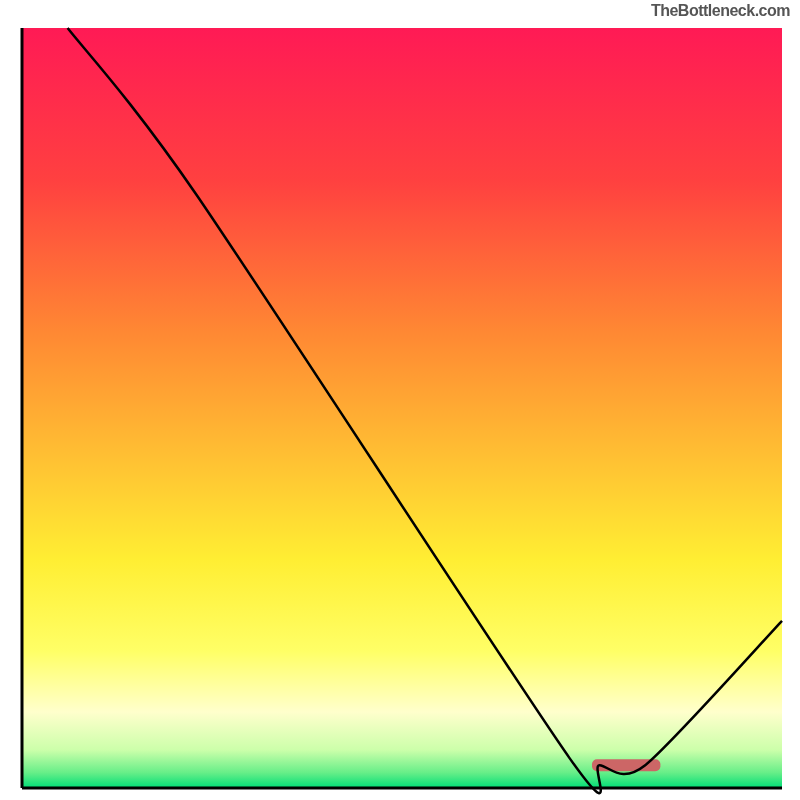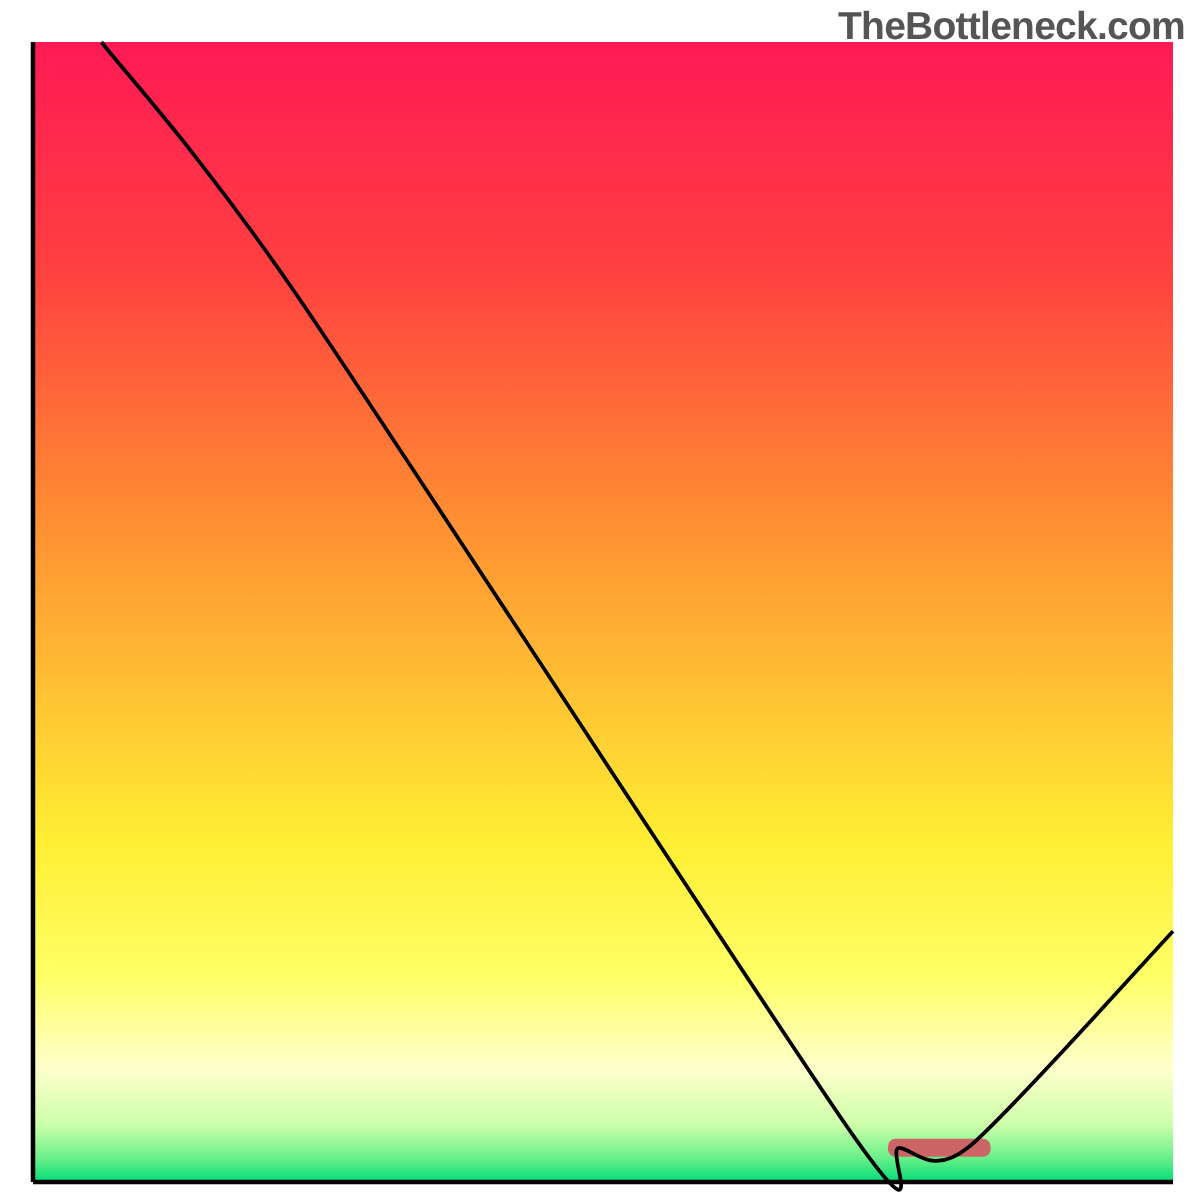--- a/index.html
+++ b/index.html
@@ -13,21 +13,21 @@
   .container {
     position: relative;
     width: 800px;
     height: 800px;
     background: #ffffff;
   }
   .watermark {
     position: absolute;
     top: 2px;
     right: 10px;
-    font-size: 26px;
+    font-size: 16px;
     font-weight: bold;
     color: #555555;
     z-index: 10;
     letter-spacing: -0.5px;
   }
   svg {
     display: block;
   }
 </style>
 </head>

